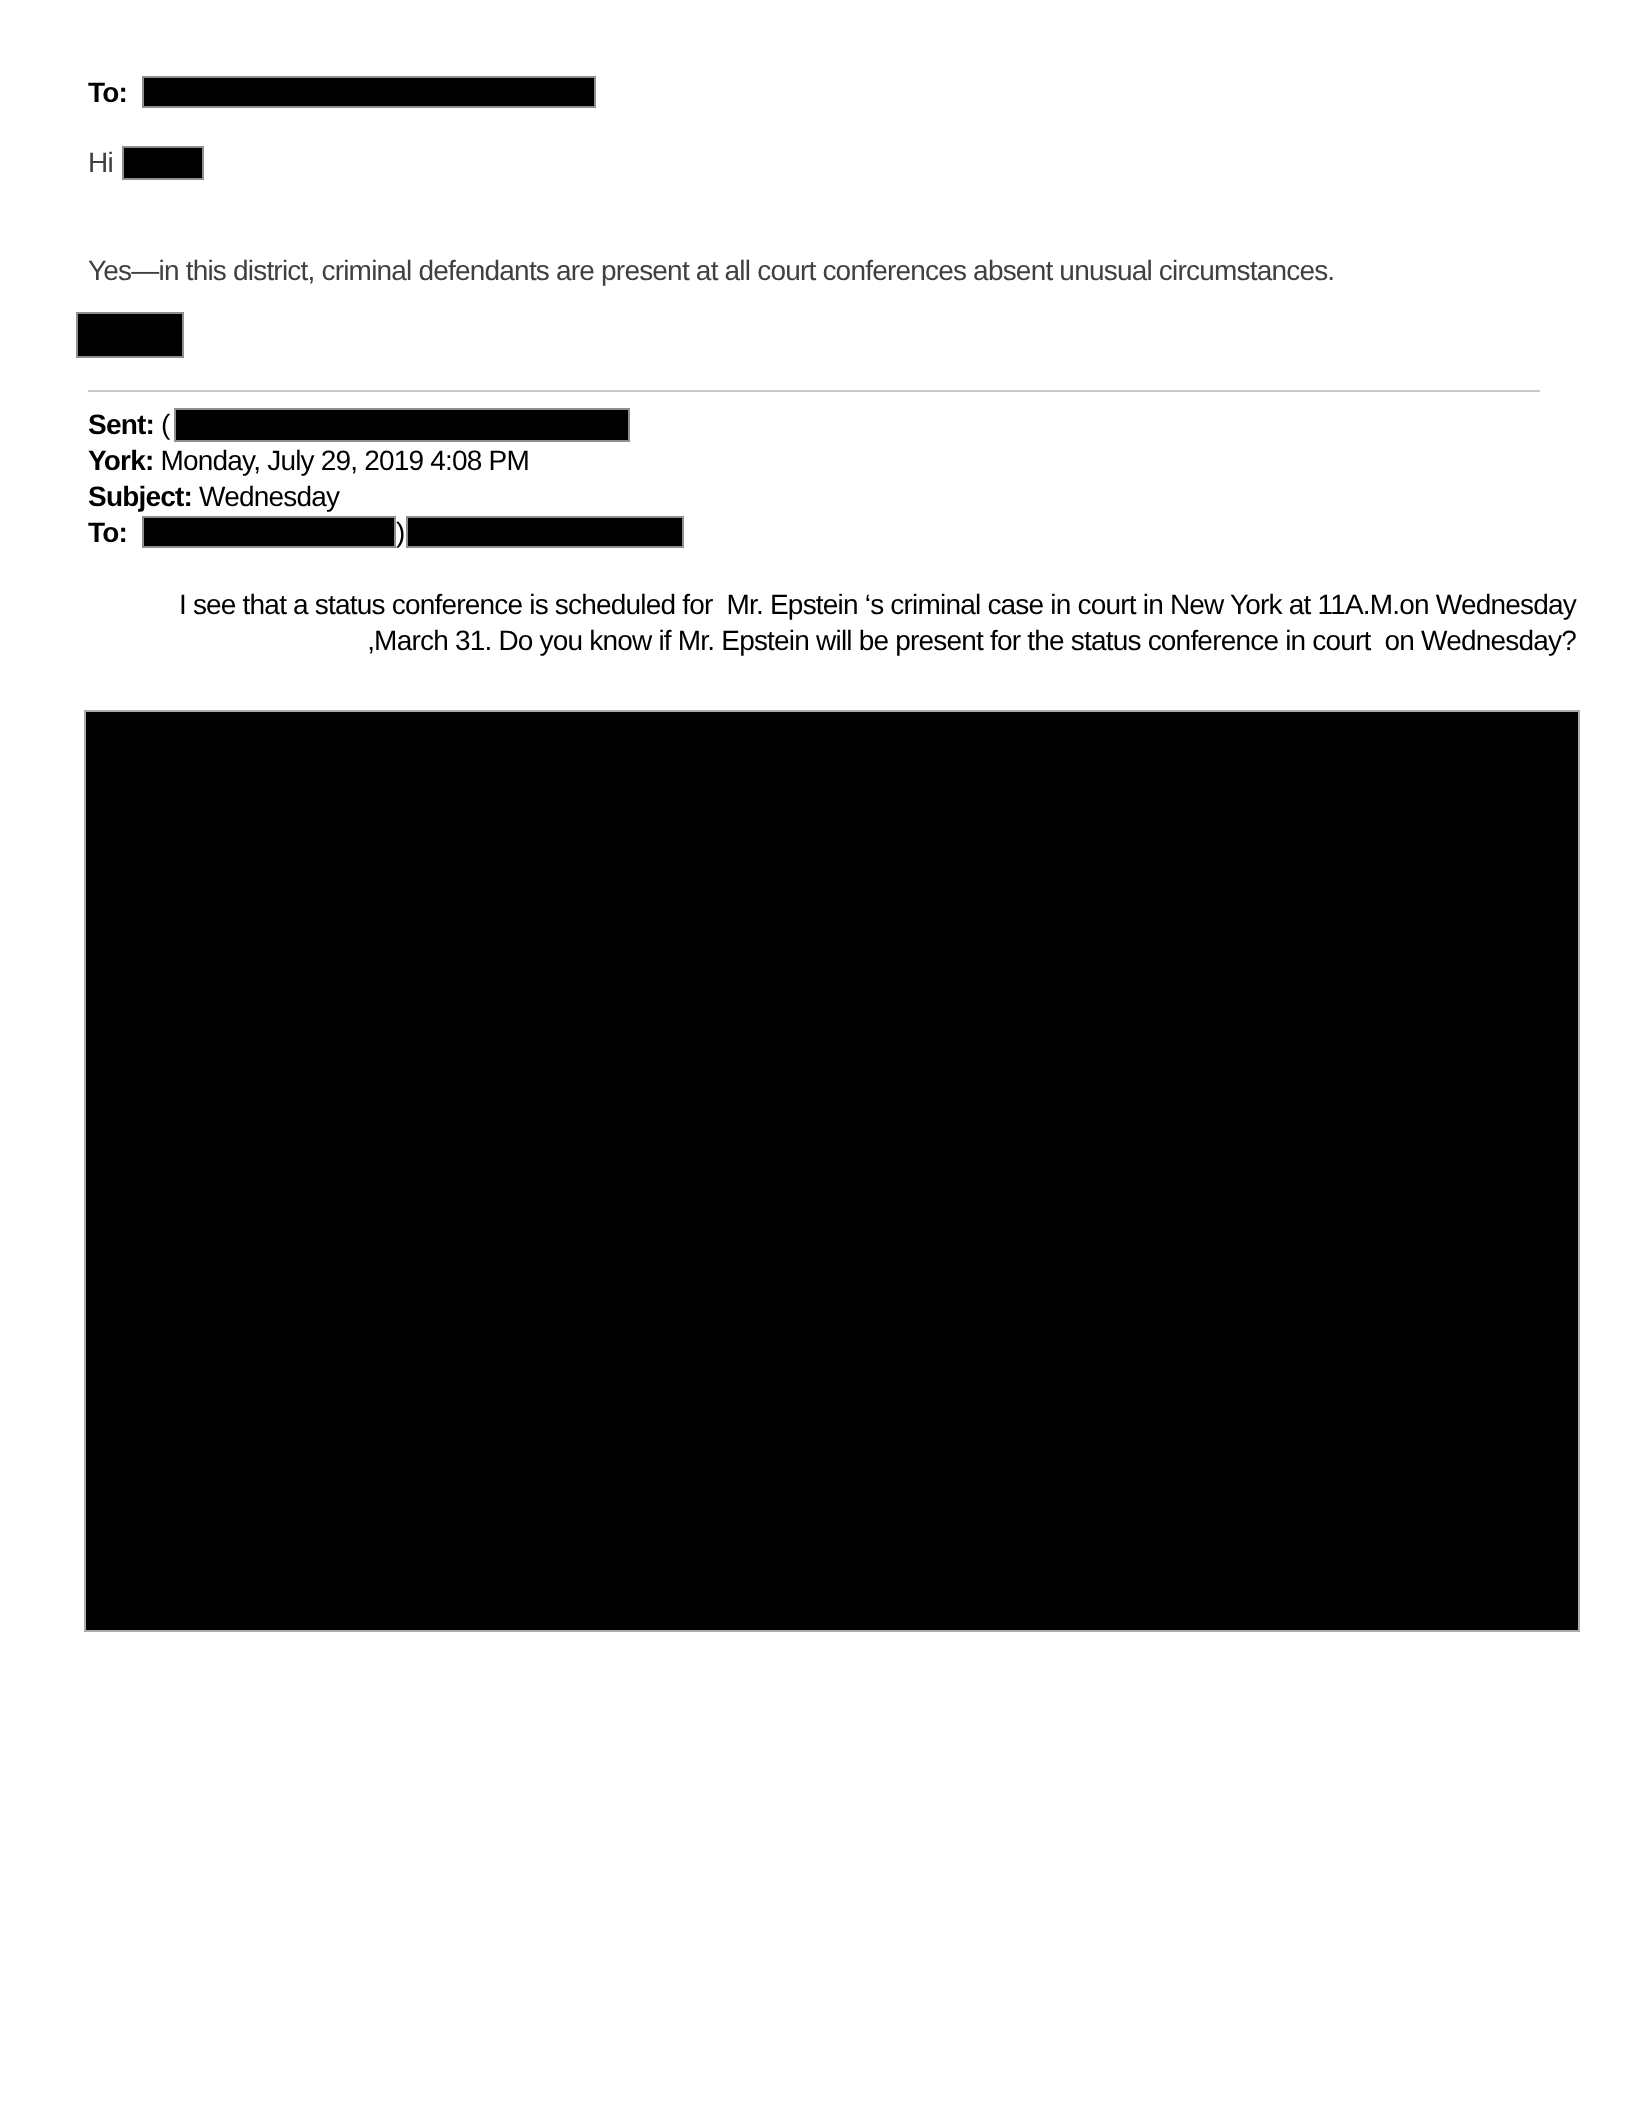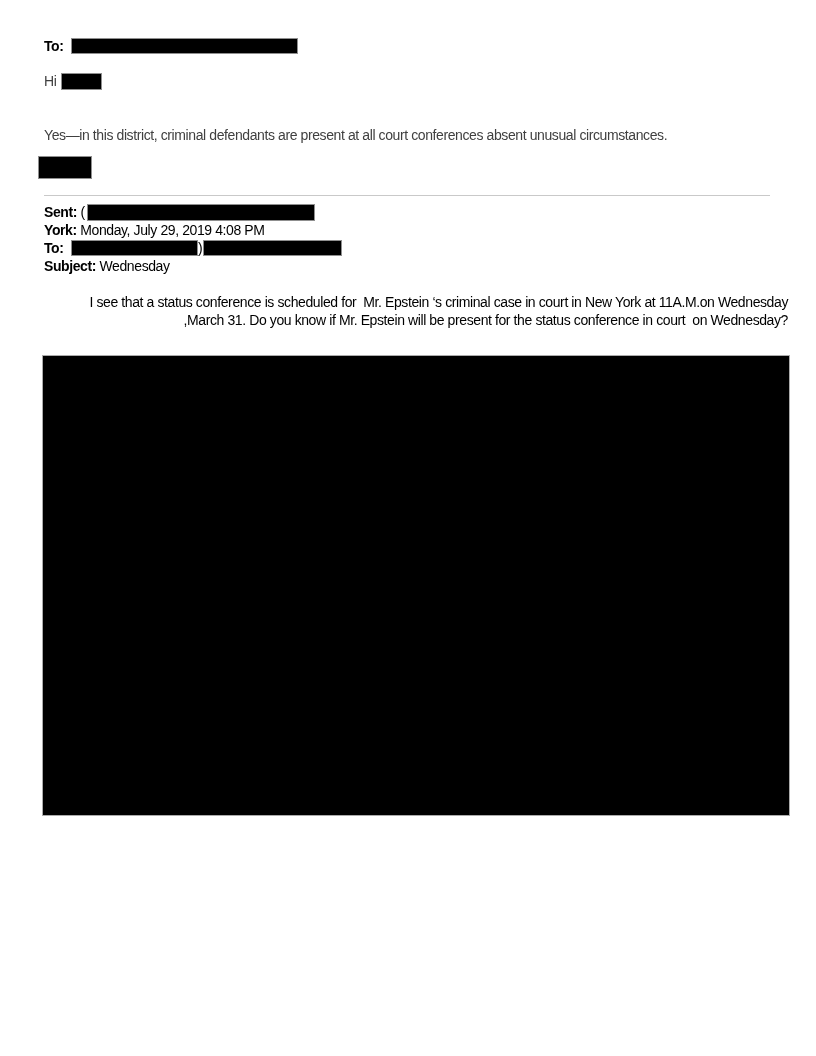--- a/index.html
+++ b/index.html
@@ -97,22 +97,22 @@
 
   <div class="message-line blue">Yes—in this district, criminal defendants are present at all court conferences absent unusual circumstances.</div>
 
   <div class="redact sig-block"></div>
 
   <hr class="divider">
 
   <div class="orig-header">
     <div class="hdr-line"><span class="lbl">Sent: </span><span>(</span><span class="redact bar-from"></span></div>
     <div class="hdr-line"><span class="lbl">York: </span><span>Monday, July 29, 2019 4:08 PM</span></div>
+    <div class="hdr-line"><span class="lbl">Subject: </span><span>Wednesday</span></div>
     <div class="hdr-line"><span class="lbl">To: </span><span class="redact bar-to2a"></span><span>)</span><span class="redact bar-to2b"></span></div>
-    <div class="hdr-line"><span class="lbl">Subject: </span><span>Wednesday</span></div>
   </div>
 
   <div class="body-para">
     <div class="body-line">I see that a status conference is scheduled for  Mr. Epstein ‘s criminal case in court in New York at 11A.M.on Wednesday</div>
     <div class="body-line">,March 31. Do you know if Mr. Epstein will be present for the status conference in court  on Wednesday?</div>
   </div>
 
   <div class="big-redaction"></div>
 
 </div>

